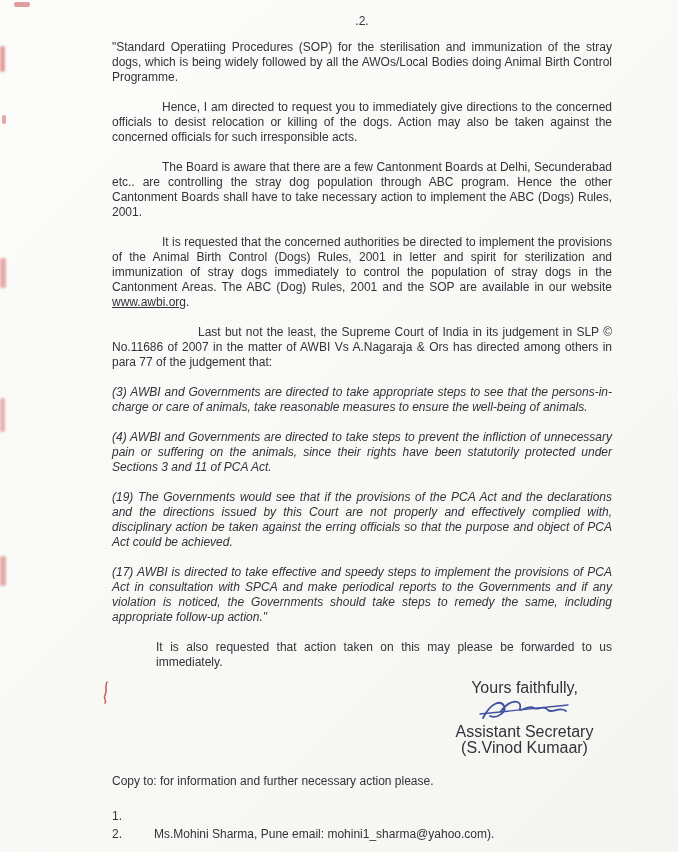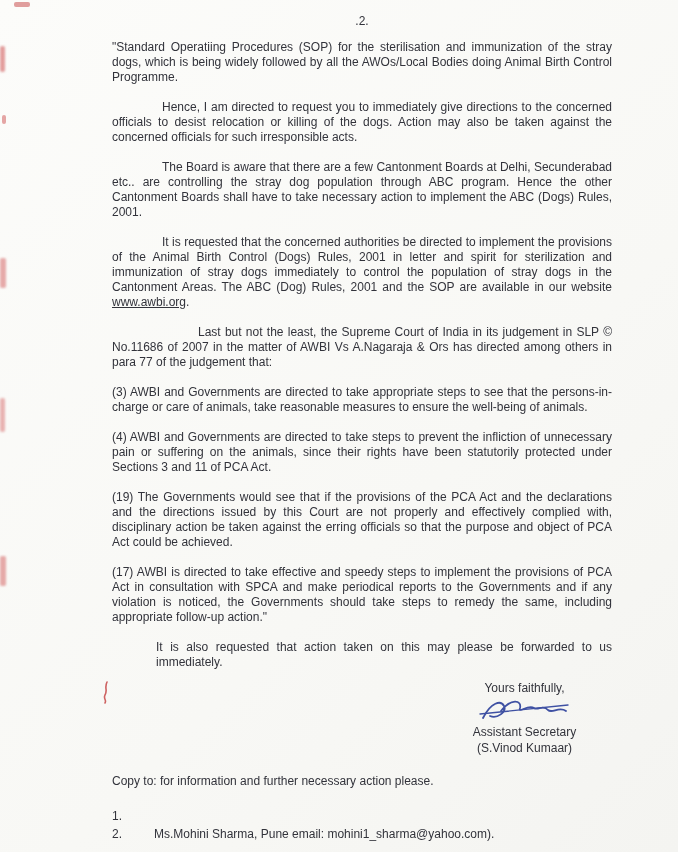--- a/index.html
+++ b/index.html
@@ -27,34 +27,35 @@
   }
   p.body-par {
     font-size: 12px;
     line-height: 15px;
     text-align: justify;
     margin: 0 0 15px 0;
   }
   .indent    { text-indent: 50px; }
   .indent-lg { text-indent: 86px; }
   .quote {
+    font-style: italic;
     margin-left: 48px;
     margin-bottom: 14px;
   }
   .doc-link {
     color: inherit;
     text-decoration: underline;
     cursor: pointer;
   }
   .closing {
     width: 175px;
     margin-left: auto;
     margin-top: 8px;
     text-align: center;
-    font-size: 12px;
+    font-size: 16px;
     line-height: 16px;
   }
   .signature-wrap { height: 28px; position: relative; }
   .signature-wrap svg { position: absolute; left: 40px; top: 0; }
   .copy-block { margin-top: 18px; font-size: 12px; line-height: 15px; }
   .copy-list  { margin-top: 20px; }
   .copy-row   { display: flex; margin-bottom: 3px; }
   .copy-num   { width: 42px; flex: 0 0 42px; }
   .artifact   { position: absolute; border-radius: 2px; pointer-events: none; }
 </style>

